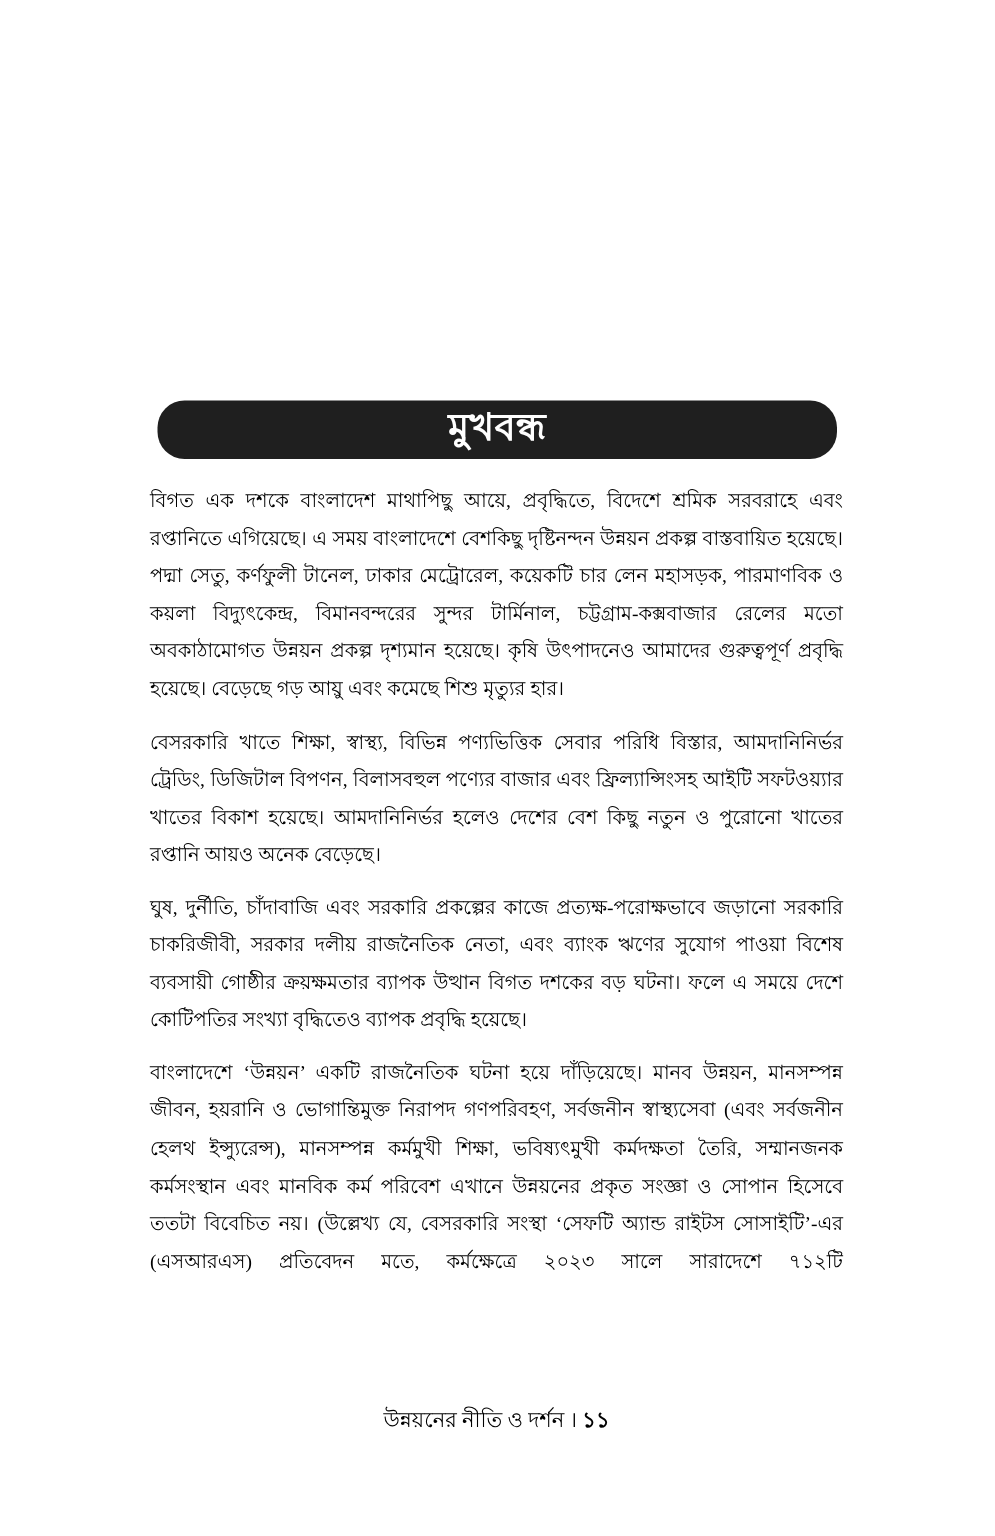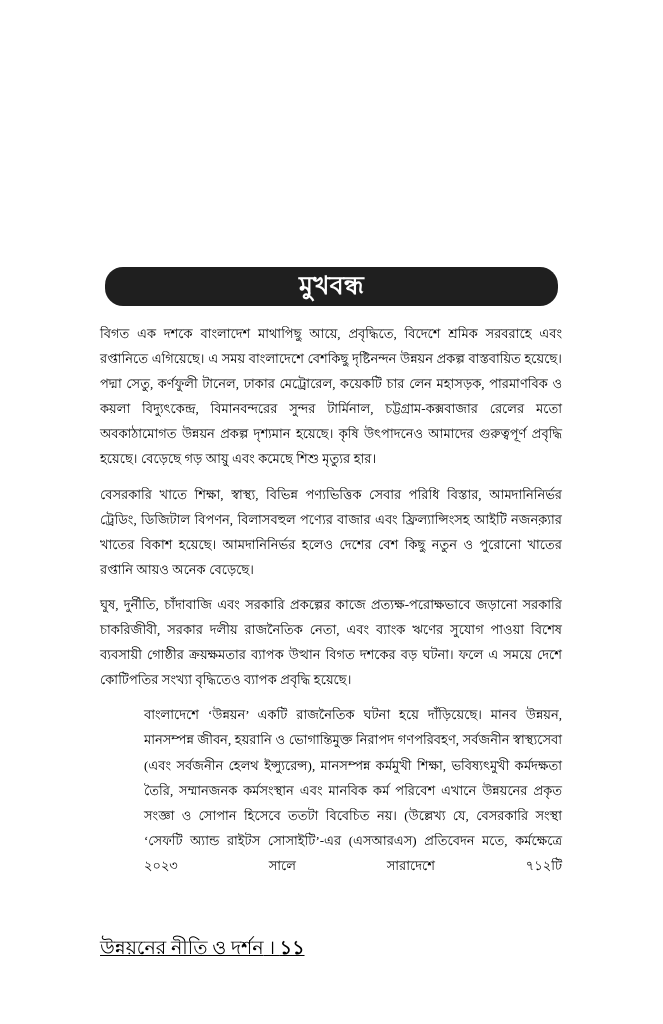--- a/index.html
+++ b/index.html
@@ -72,58 +72,56 @@
     hyphens: none;
   }
 
   .para:last-of-type {
     margin-bottom: 0;
   }
 
   
   .para.continues {
     text-align: justify;
-    margin-left: 44px;
   }
   .para.continues::after {
     content: "";
     display: inline-block;
     width: 100%;
   }
 
   .footer {
     position: absolute;
     left: 100px;
     top: 938px;
     width: 462px;
-    text-align: left;
-    font-size: 19px;
+    text-align: center;
+    font-size: 14px;
     line-height: 20px;
-    text-decoration: underline;
   }
   .footer-page-num {
     font-weight: bold;
   }
 </style>
 </head>
 <body>
 
 <div class="page">
 
   <div class="top-blank"></div>
 
   <div class="content-col">
 
     <div class="chapter-title-bar">
       <span class="chapter-title-text">মুখবন্ধ</span>
     </div>
 
     <div class="body-copy">
       <p class="para">বিগত এক দশকে বাংলাদেশ মাথাপিছু আয়ে, প্রবৃদ্ধিতে, বিদেশে শ্রমিক সরবরাহে এবং রপ্তানিতে এগিয়েছে। এ সময় বাংলাদেশে বেশকিছু দৃষ্টিনন্দন উন্নয়ন প্রকল্প বাস্তবায়িত হয়েছে। পদ্মা সেতু, কর্ণফুলী টানেল, ঢাকার মেট্রোরেল, কয়েকটি চার লেন মহাসড়ক, পারমাণবিক ও কয়লা বিদ্যুৎকেন্দ্র, বিমানবন্দরের সুন্দর টার্মিনাল, চট্টগ্রাম-কক্সবাজার রেলের মতো অবকাঠামোগত উন্নয়ন প্রকল্প দৃশ্যমান হয়েছে। কৃষি উৎপাদনেও আমাদের গুরুত্বপূর্ণ প্রবৃদ্ধি হয়েছে। বেড়েছে গড় আয়ু এবং কমেছে শিশু মৃত্যুর হার।</p>
-      <p class="para">বেসরকারি খাতে শিক্ষা, স্বাস্থ্য, বিভিন্ন পণ্যভিত্তিক সেবার পরিধি বিস্তার, আমদানিনির্ভর ট্রেডিং, ডিজিটাল বিপণন, বিলাসবহুল পণ্যের বাজার এবং ফ্রিল্যান্সিংসহ আইটি নজনক়্যার খাতের বিকাশ হয়েছে। আমদানিনির্ভর হলেও দেশের বেশ কিছু নতুন ও পুরোনো খাতের রপ্তানি আয়ও অনেক বেড়েছে।</p>
+      <p class="para">বেসরকারি খাতে শিক্ষা, স্বাস্থ্য, বিভিন্ন পণ্যভিত্তিক সেবার পরিধি বিস্তার, আমদানিনির্ভর ট্রেডিং, ডিজিটাল বিপণন, বিলাসবহুল পণ্যের বাজার এবং ফ্রিল্যান্সিংসহ আইটি সফটওয়্যার খাতের বিকাশ হয়েছে। আমদানিনির্ভর হলেও দেশের বেশ কিছু নতুন ও পুরোনো খাতের রপ্তানি আয়ও অনেক বেড়েছে।</p>
       <p class="para">ঘুষ, দুর্নীতি, চাঁদাবাজি এবং সরকারি প্রকল্পের কাজে প্রত্যক্ষ-পরোক্ষভাবে জড়ানো সরকারি চাকরিজীবী, সরকার দলীয় রাজনৈতিক নেতা, এবং ব্যাংক ঋণের সুযোগ পাওয়া বিশেষ ব্যবসায়ী গোষ্ঠীর ক্রয়ক্ষমতার ব্যাপক উত্থান বিগত দশকের বড় ঘটনা। ফলে এ সময়ে দেশে কোটিপতির সংখ্যা বৃদ্ধিতেও ব্যাপক প্রবৃদ্ধি হয়েছে।</p>
       <p class="para continues">বাংলাদেশে ‘উন্নয়ন’ একটি রাজনৈতিক ঘটনা হয়ে দাঁড়িয়েছে। মানব উন্নয়ন, মানসম্পন্ন জীবন, হয়রানি ও ভোগান্তিমুক্ত নিরাপদ গণপরিবহণ, সর্বজনীন স্বাস্থ্যসেবা (এবং সর্বজনীন হেলথ ইন্স্যুরেন্স), মানসম্পন্ন কর্মমুখী শিক্ষা, ভবিষ্যৎমুখী কর্মদক্ষতা তৈরি, সম্মানজনক কর্মসংস্থান এবং মানবিক কর্ম পরিবেশ এখানে উন্নয়নের প্রকৃত সংজ্ঞা ও সোপান হিসেবে ততটা বিবেচিত নয়। (উল্লেখ্য যে, বেসরকারি সংস্থা ‘সেফটি অ্যান্ড রাইটস সোসাইটি’-এর (এসআরএস) প্রতিবেদন মতে, কর্মক্ষেত্রে ২০২৩ সালে সারাদেশে ৭১২টি</p>
     </div>
 
   </div>
 
   <div class="footer">
     <span>উন্নয়নের নীতি ও দর্শন</span><span> । </span><span class="footer-page-num">১১</span>
   </div>
 

